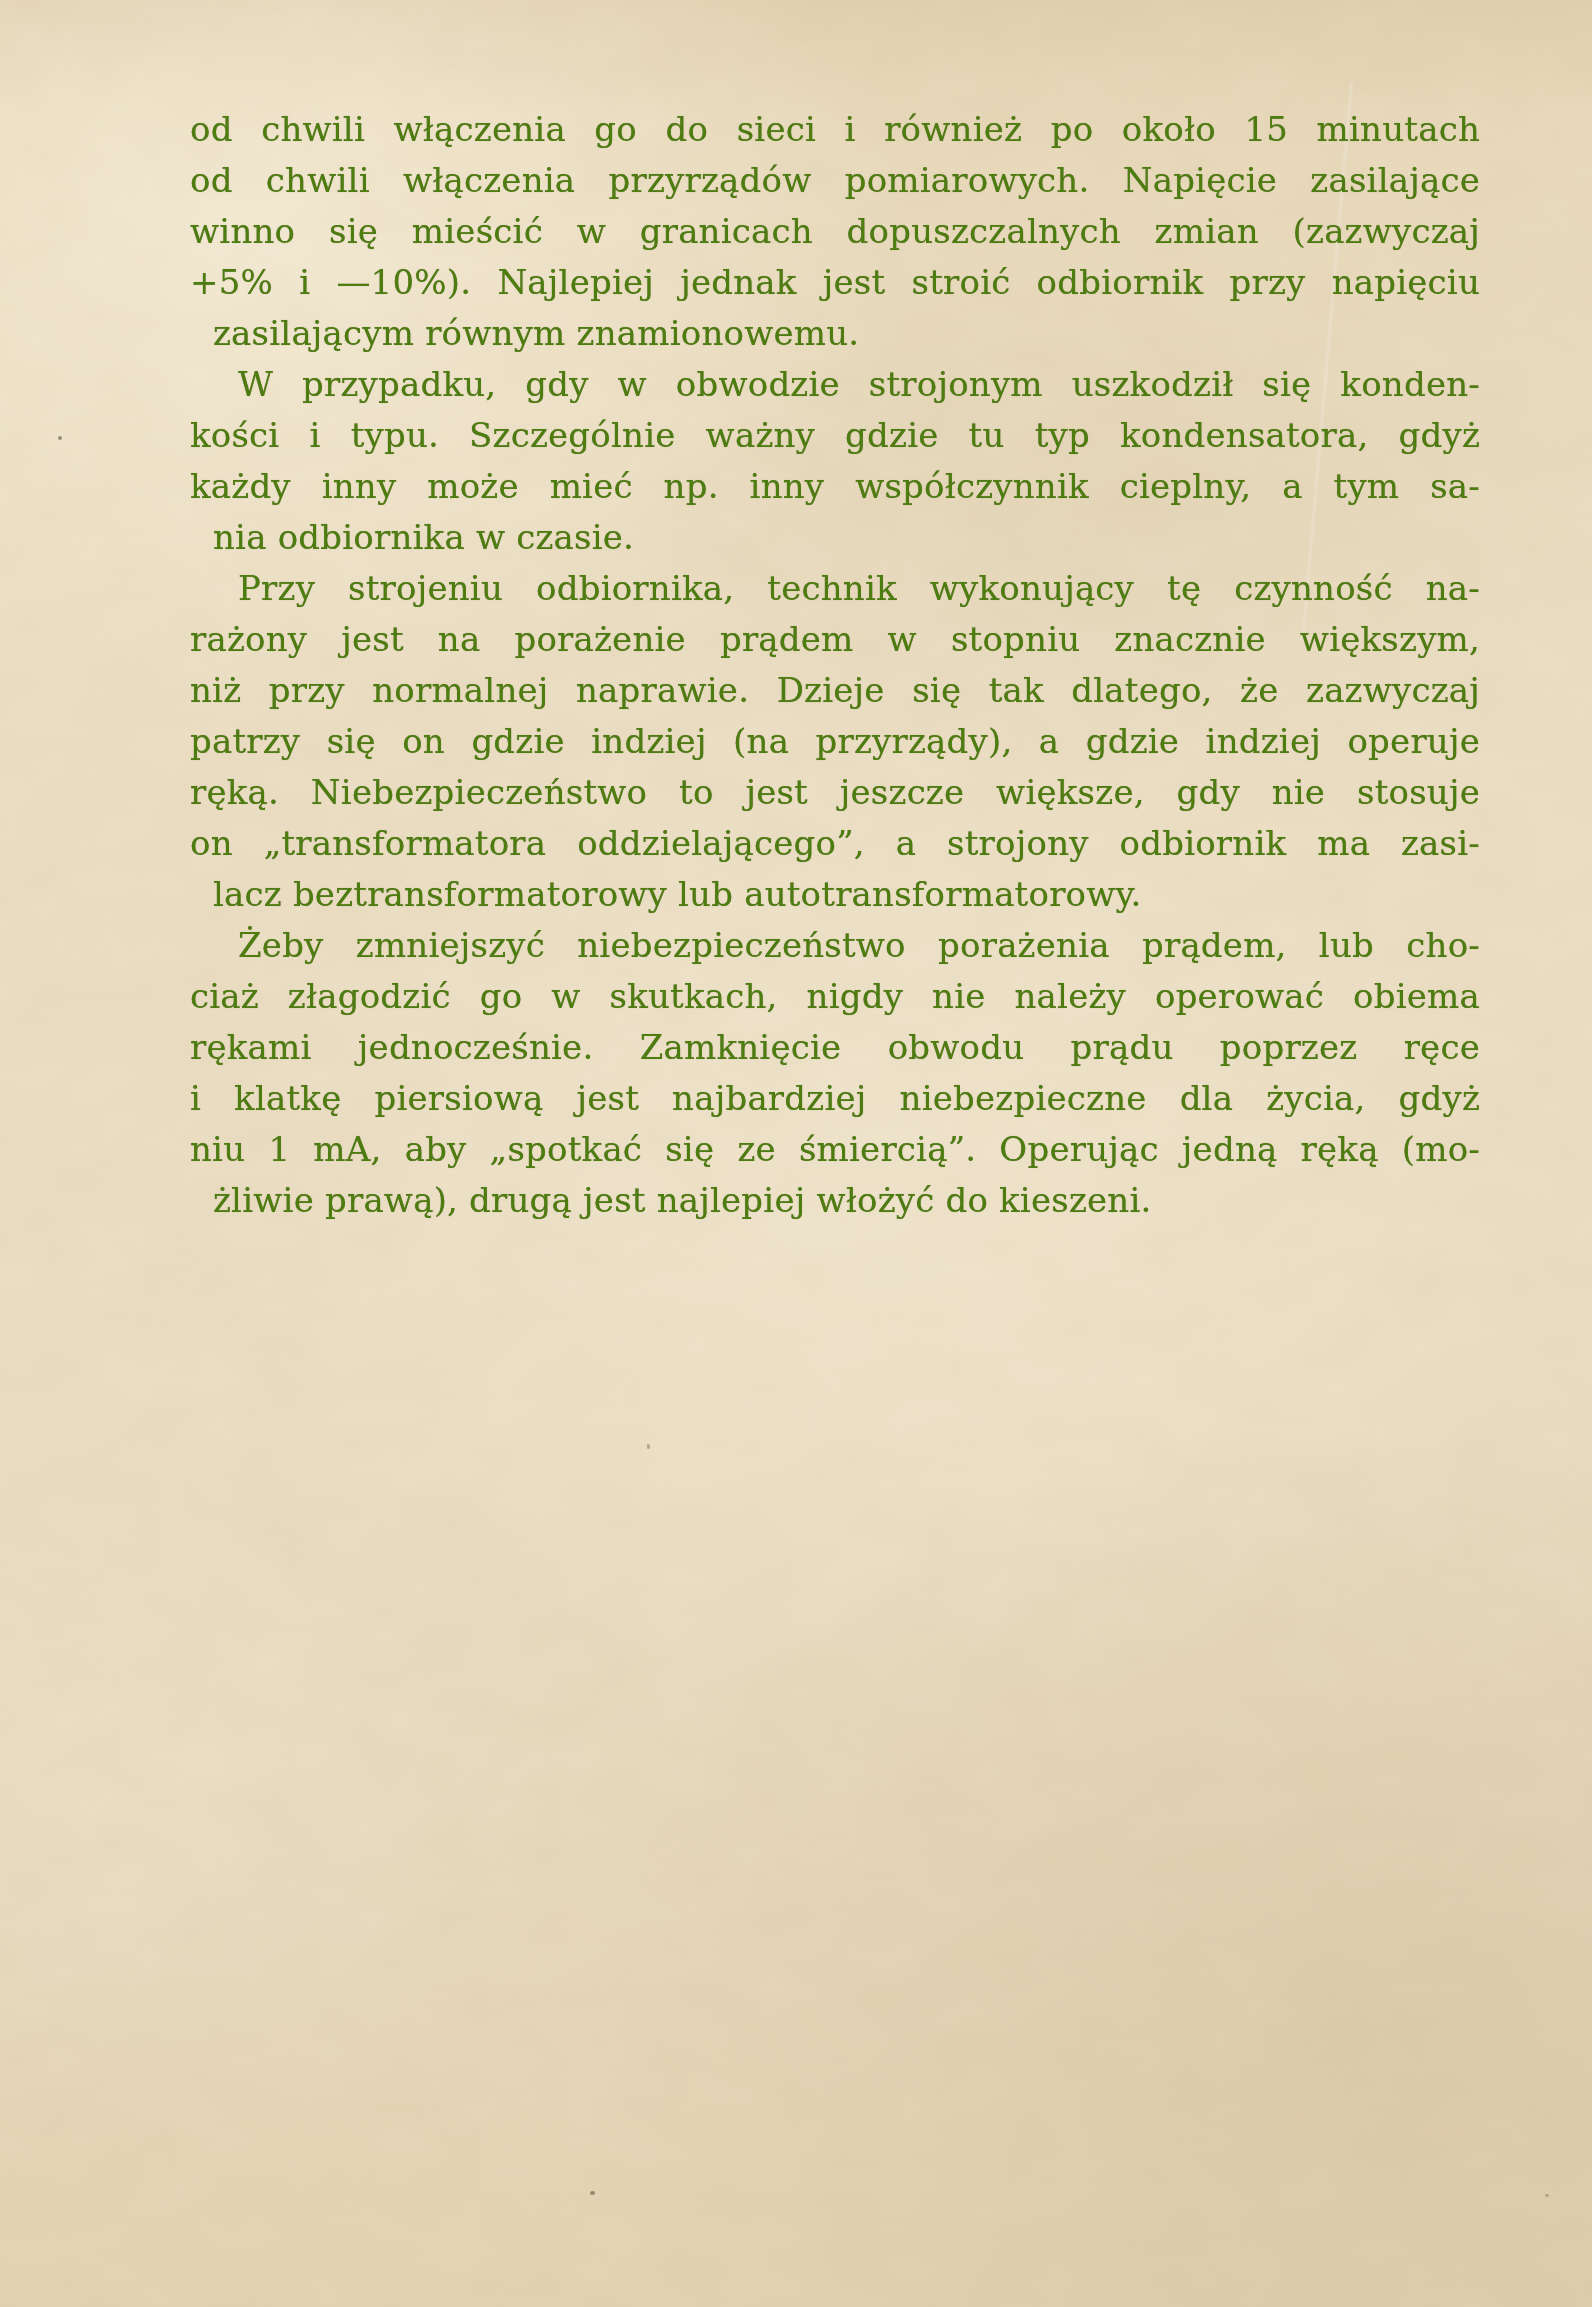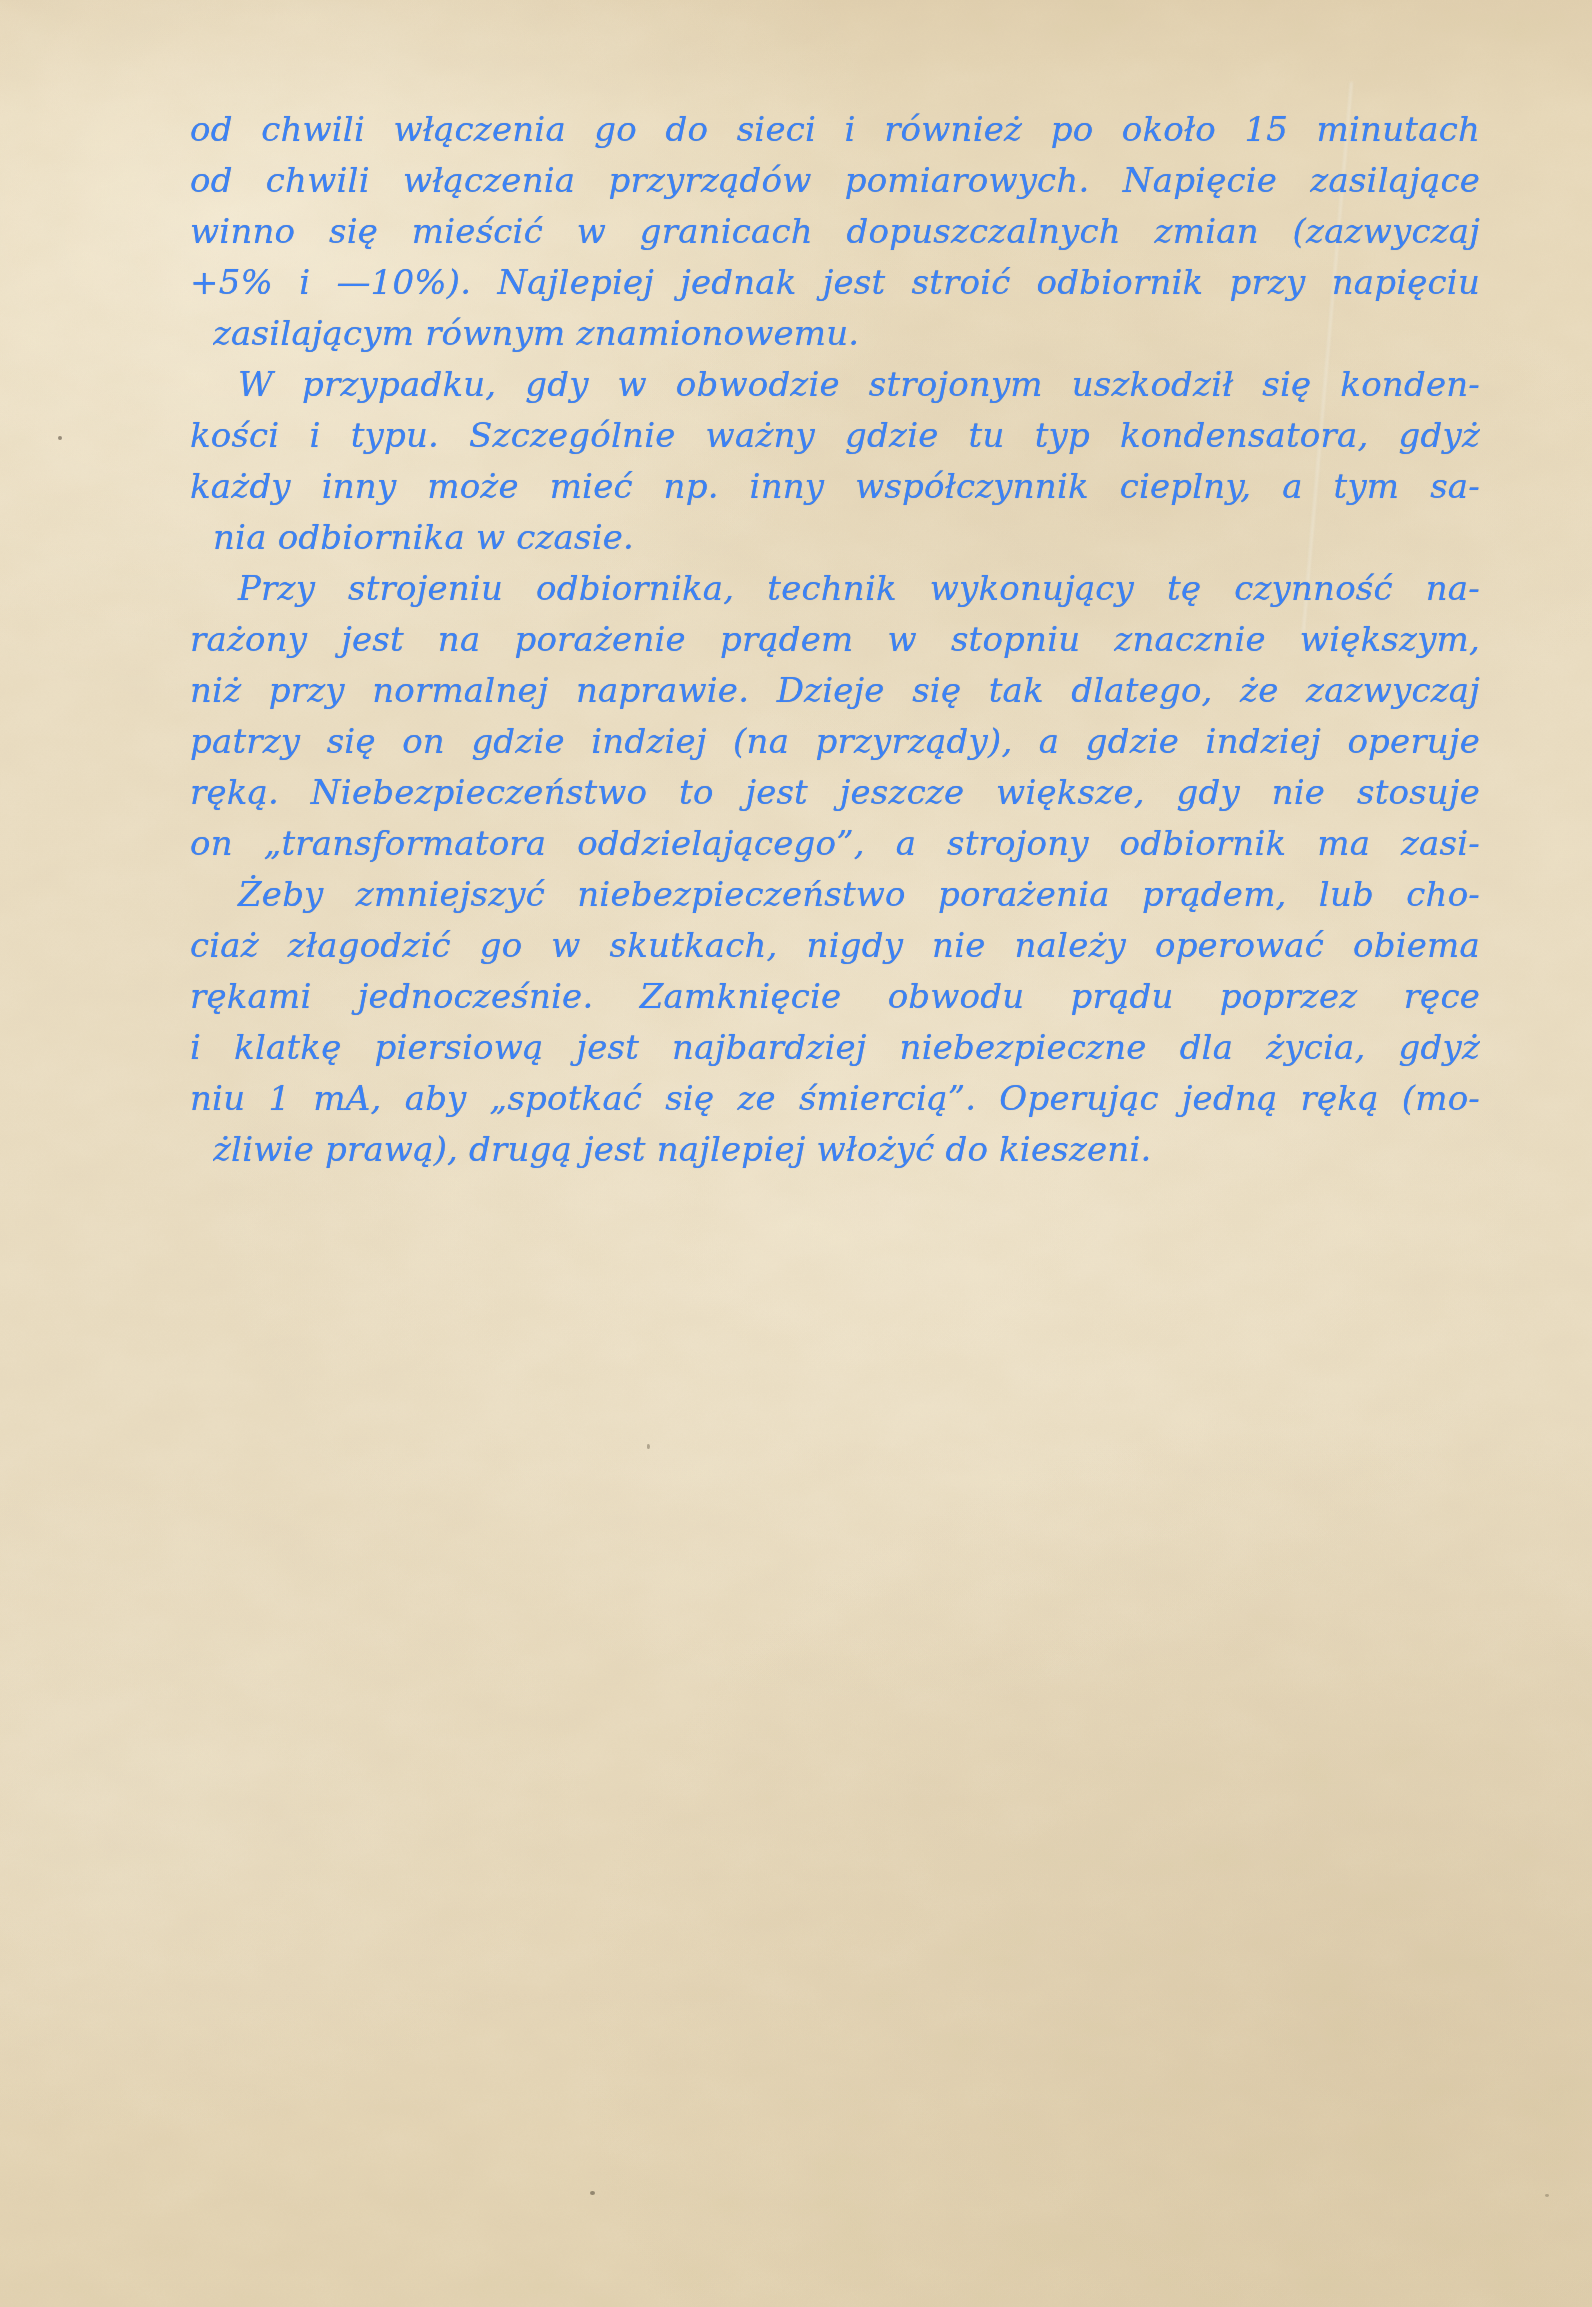--- a/index.html
+++ b/index.html
@@ -31,24 +31,23 @@
   
   .speck{position:absolute;border-radius:50%;background:rgba(80,70,56,0.55);}
   .speck.s1{left:58px;top:436px;width:3.9px;height:3.9px;}
   .speck.s2{left:590px;top:2191px;width:4.8px;height:3.9px;background:rgba(95,85,66,0.6);}
   .speck.s3{left:647px;top:1444px;width:2.9px;height:4.8px;background:rgba(95,85,66,0.42);border-radius:40% 60% 60% 40%;}
   .speck.s4{left:1545px;top:2194px;width:3.9px;height:2.9px;background:rgba(95,85,66,0.35);}
   
   .text-block{
     position:absolute;left:190px;top:104px;width:1290px;
     font-size:34px;line-height:51px;
-    color:#3b82f6;
+    color:#4d7c0f;
     letter-spacing:0.2px;
     text-shadow:0 0 0.7px rgba(74,69,57,0.55);
-    font-style:italic;
   }
   .line{
     height:51px;overflow:hidden;
     text-align:justify;text-align-last:justify;
     text-justify:inter-word;
   }
   .line.para-end{text-align-last:left;margin-left:23px;}
   .line.indent{text-indent:48px;}
 </style>
 </head>
@@ -84,20 +83,21 @@
     <div class="line indent">W przypadku, gdy w obwodzie strojonym uszkodził się konden-</div>
     <div class="line">kości i typu. Szczególnie ważny gdzie tu typ kondensatora, gdyż</div>
     <div class="line">każdy inny może mieć np. inny współczynnik cieplny, a tym sa-</div>
     <div class="line para-end">nia odbiornika w czasie.</div>
     <div class="line indent">Przy strojeniu odbiornika, technik wykonujący tę czynność na-</div>
     <div class="line">rażony jest na porażenie prądem w stopniu znacznie większym,</div>
     <div class="line">niż przy normalnej naprawie. Dzieje się tak dlatego, że zazwyczaj</div>
     <div class="line">patrzy się on gdzie indziej (na przyrządy), a gdzie indziej operuje</div>
     <div class="line">ręką. Niebezpieczeństwo to jest jeszcze większe, gdy nie stosuje</div>
     <div class="line">on „transformatora oddzielającego”, a strojony odbiornik ma zasi-</div>
+    <div class="line para-end">lacz beztransformatorowy lub autotransformatorowy.</div>
     <div class="line indent">Żeby zmniejszyć niebezpieczeństwo porażenia prądem, lub cho-</div>
     <div class="line">ciaż złagodzić go w skutkach, nigdy nie należy operować obiema</div>
     <div class="line">rękami jednocześnie. Zamknięcie obwodu prądu poprzez ręce</div>
     <div class="line">i klatkę piersiową jest najbardziej niebezpieczne dla życia, gdyż</div>
     <div class="line">niu 1 mA, aby „spotkać się ze śmiercią”. Operując jedną ręką (mo-</div>
     <div class="line para-end">żliwie prawą), drugą jest najlepiej włożyć do kieszeni.</div>
   </div>
 
 
 </body></html>

